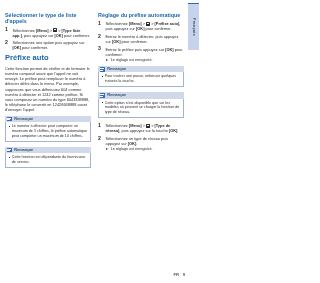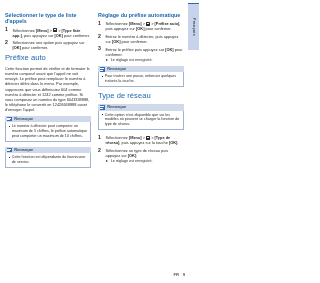--- a/index.html
+++ b/index.html
@@ -74,21 +74,21 @@
     font-size: 5.4px;
     line-height: 6.2px;
     font-weight: bold;
     color: #1b66ae;
     letter-spacing: 0.02px;
   }
   h1.chapter-title {
     margin: 0 0 3.4px 0;
     font-size: 7.6px;
     line-height: 8.6px;
-    font-weight: normal;
+    font-weight: bold;
     color: #1b66ae;
     letter-spacing: 0.02px;
   }
   p.body {
     margin: 0 0 4px 0;
     font-size: 3.9px;
     line-height: 5.1px;
     color: #2b2b2b;
     text-align: left;
   }
@@ -333,21 +333,20 @@
           <span class="note-icon"></span>
           <span class="note-title">Remarque</span>
         </div>
         <div class="note-body">
           <ul>
             <li>Pour insérer une pause, enfoncez quelques instants la touche.</li>
           </ul>
         </div>
       </div>
 
-      <h1 class="chapter-title">Type de réseau</h1>
 
       <div class="note">
         <div class="note-head">
           <span class="note-icon"></span>
           <span class="note-title">Remarque</span>
         </div>
         <div class="note-body">
           <ul>
             <li>Cette option n'est disponible que sur les modèles où peuvent se charger la fonction de type de réseau.</li>
           </ul>

